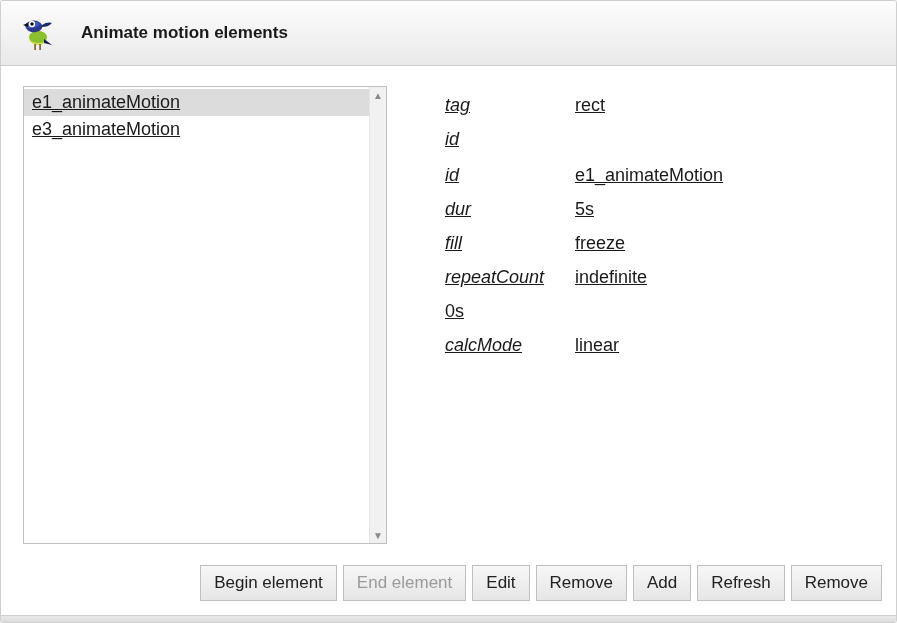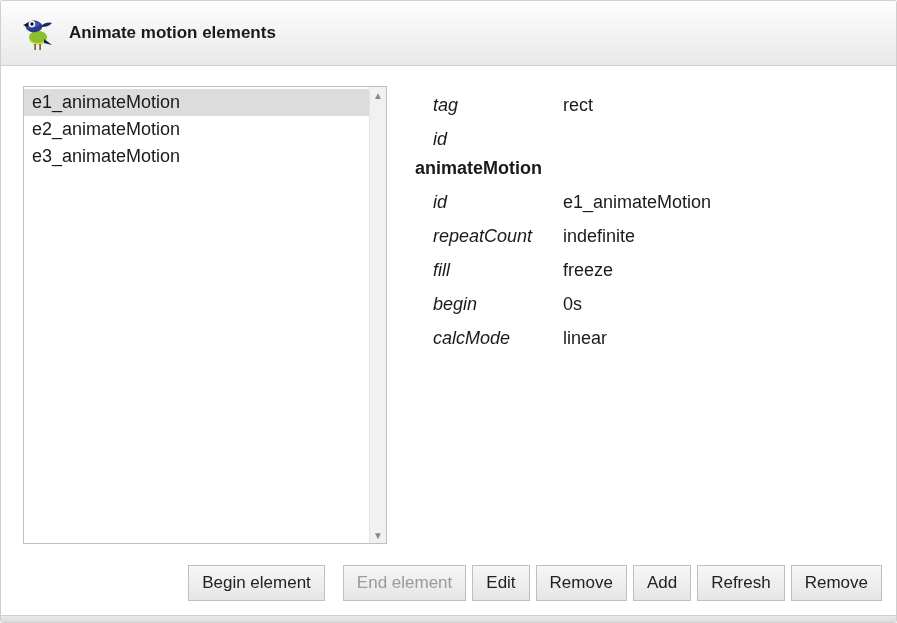--- a/index.html
+++ b/index.html
@@ -24,33 +24,34 @@
     border-radius:3px;
     display:flex;flex-direction:column;
     overflow:hidden;
   }
   .dlg-header{
     height:64px;
     background:linear-gradient(var(--header-a),var(--header-b));
     border-bottom:1px solid var(--border);
     display:flex;align-items:center;
     padding:0 18px;
-    gap:14px;
+    gap:26px;
   }
   .dlg-header .title{
     font-family:Verdana,Arial,sans-serif;
     font-size:17px;font-weight:700;
   }
   .bird-icon{width:36px;height:36px;flex:0 0 auto;}
   .dlg-body{
     flex:1 1 auto;
     display:flex;
-    gap:28px;
+    gap:40px;
     padding:20px 22px 10px 22px;
     min-height:0;
+    text-decoration:underline;
   }
   .listwrap{
     position:relative;
     width:362px;flex:0 0 362px;
     border:1px solid var(--border2);
     background:#fff;
     display:flex;
   }
   .listbox{
     list-style:none;margin:0;padding:2px 0 0 0;
@@ -110,21 +111,20 @@
     font-size:17px;
     padding:7px 13px;
     background:linear-gradient(var(--btn-a),var(--btn-b));
     border:1px solid var(--btn-border);
     color:#222;
     cursor:pointer;
   }
   button.btn:disabled{
     color:var(--muted);
     cursor:default;
-    margin-left:12px;
   }
   .statusstrip{height:6px;background:linear-gradient(#e9e9e9,#dcdcdc);border-top:1px solid #d0d0d0;}
 </style>
 </head>
 <body>
 
 <div class="dialog">
   <div class="dlg-header">
     <span class="bird-icon">
       <svg viewBox="0 0 36 36" width="36" height="36">
@@ -141,55 +141,56 @@
         <rect x="20.3" y="29" width="1.6" height="6" fill="#7a5a2a"></rect>
       </svg>
     </span>
     <div class="title">Animate motion elements</div>
   </div>
 
   <div class="dlg-body">
     <div class="listwrap">
       <ul class="listbox" id="element-list">
           <li class="selected"><span>e1_animateMotion</span></li>
-          <li><span>e2_animateMotion</span></li>
           <li><span>e3_animateMotion</span></li>
         </ul>
       <div class="vtrack">
         <div class="varrow up">▲</div>
         <div class="varrow down">▼</div>
       </div>
     </div>
 
     <div class="details" id="details">
         <div class="grp">
           <div class="row">
             <div class="k">tag</div>
             <div class="v">rect</div>
           </div>
           <div class="row">
             <div class="k">id</div>
           </div>
         </div>
         <div class="grp">
-          <div class="grp-h">animateMotion</div>
           <div class="row">
             <div class="k">id</div>
             <div class="v">e1_animateMotion</div>
           </div>
           <div class="row">
+            <div class="k">dur</div>
+            <div class="v">5s</div>
+          </div>
+          <div class="row">
+            <div class="k">fill</div>
+            <div class="v">freeze</div>
+          </div>
+          <div class="row">
             <div class="k">repeatCount</div>
             <div class="v">indefinite</div>
           </div>
           <div class="row">
-            <div class="k">fill</div>
-            <div class="v">freeze</div>
-          </div>
-          <div class="row">
-            <div class="k">begin</div>
             <div class="v">0s</div>
           </div>
           <div class="row">
             <div class="k">calcMode</div>
             <div class="v">linear</div>
           </div>
         </div>
       </div>
   </div>
 

